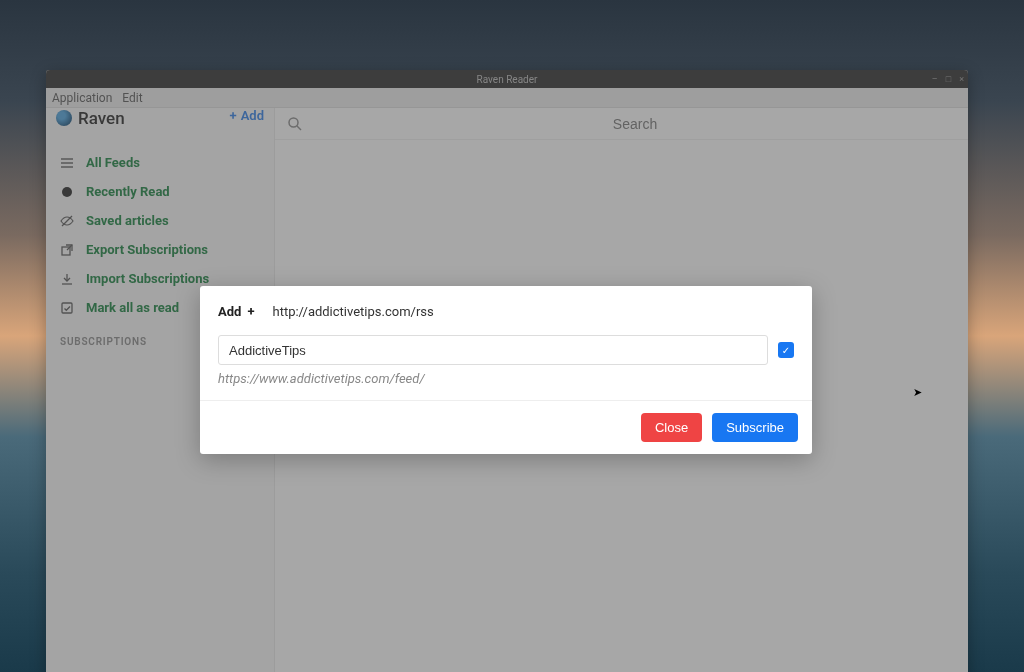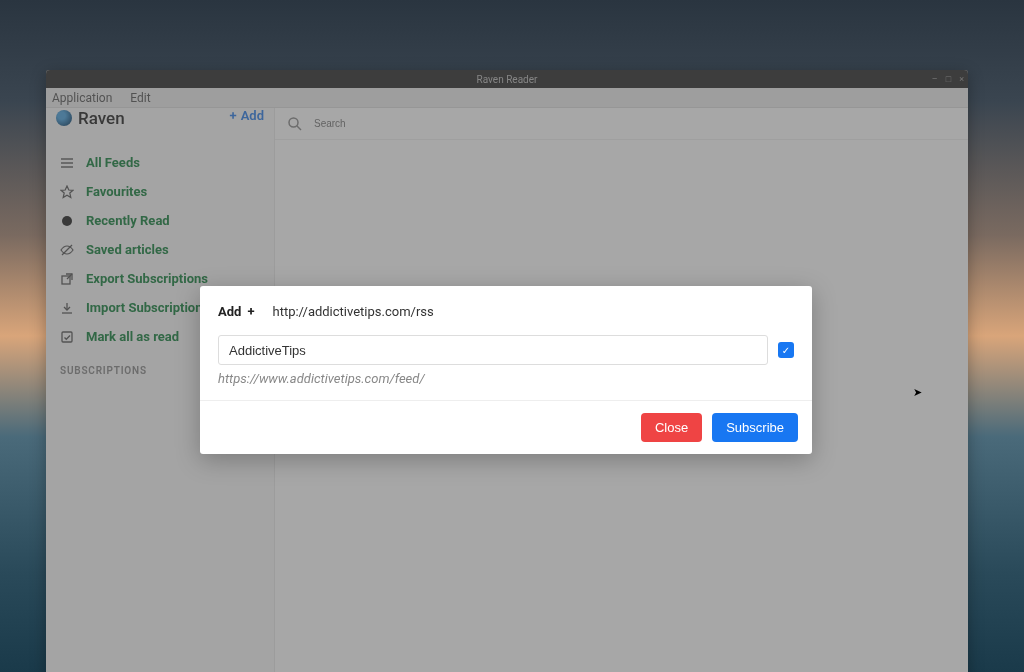--- a/index.html
+++ b/index.html
@@ -19,21 +19,21 @@
   .titlebar {
     height: 18px; background: #2b2b2b; color: #bbb; font-size: 10px;
     display: flex; align-items: center; position: relative;
     border-radius: 4px 4px 0 0;
   }
   .titlebar-title { position: absolute; left: 0; right: 0; text-align: center; }
   .titlebar-buttons { position: absolute; right: 4px; display: flex; gap: 8px; font-size: 9px; color: #999; }
   .titlebar-buttons span { cursor: pointer; }
   .menubar {
     height: 20px; background: #ececec; font-size: 12px; color: #555;
-    display: flex; align-items: center; padding: 0 6px; gap: 18px;
+    display: flex; align-items: center; padding: 0 6px; gap: 10px;
     border-bottom: 1px solid #ddd;
   }
   .menubar span { cursor: pointer; }
   .body { flex: 1; display: flex; background: #fff; position: relative; }
   .sidebar {
     width: 229px; background: #f8f8f8; border-right: 1px solid #e9e9e9;
     display: flex; flex-direction: column; font-size: 13px;
   }
   .sidebar-header {
     height: 32px; display: flex; align-items: flex-start; padding: 0 10px;
@@ -47,21 +47,21 @@
     display: flex; align-items: center; gap: 12px; padding: 7px 14px;
     font-weight: 700; color: #15803d; cursor: pointer;
   }
   .nav-item .ic { width: 14px; height: 14px; display: inline-flex; align-items: center; justify-content: center; color: #555;}
   .subs-label { font-size: 10px; letter-spacing: 0.08em; color: #888; padding: 14px 14px 0 14px; font-weight: 600;}
   .main { flex: 1; display: flex; flex-direction: column; }
   .searchbar {
     height: 32px; border-bottom: 1px solid #eee; display: flex; align-items: center;
     padding: 0 12px; gap: 12px; color: #888;
   }
-  .searchbar input { border: none; outline: none; font-size: 10px; flex: 1; background: transparent; }
+  .searchbar input { border: none; outline: none; font-size: 14px; flex: 1; background: transparent; text-align: center; }
   .overlay {
     position: absolute; inset: 0; background: rgba(80,80,80,0.5);
     display: flex; align-items: flex-start; justify-content: center;
   }
   .dialog {
     position: absolute; left: 154px; top: 216px; width: 612px;
     background: #fff; border-radius: 3px; box-shadow: 0 6px 24px rgba(0,0,0,0.25);
     display: flex; flex-direction: column;
   }
   .dlg-row1 { display: flex; align-items: center; padding: 18px 18px 10px 18px; gap: 18px; font-size: 13px;}
@@ -122,28 +122,20 @@
         <div class="nav">
           <div class="nav-item">
             <span class="ic">
                 <svg width="14" height="14" viewBox="0 0 14 14" stroke="#555" stroke-width="1.4">
                   <line x1="1" y1="3" x2="13" y2="3"></line>
                   <line x1="1" y1="7" x2="13" y2="7"></line>
                   <line x1="1" y1="11" x2="13" y2="11"></line>
                 </svg>
               </span>
             <span>All Feeds</span>
-          </div>
-          <div class="nav-item">
-            <span class="ic">
-                <svg width="14" height="14" viewBox="0 0 14 14" fill="none" stroke="#555" stroke-width="1.2">
-                  <polygon points="7,1 8.8,5 13,5.3 9.8,8 10.8,12.5 7,10.2 3.2,12.5 4.2,8 1,5.3 5.2,5"></polygon>
-                </svg>
-              </span>
-            <span>Favourites</span>
           </div>
           <div class="nav-item">
             <span class="ic">
                 <svg width="14" height="14" viewBox="0 0 14 14" fill="#222">
                   <circle cx="7" cy="7" r="5"></circle>
                 </svg>
               </span>
             <span>Recently Read</span>
           </div>
           <div class="nav-item">

